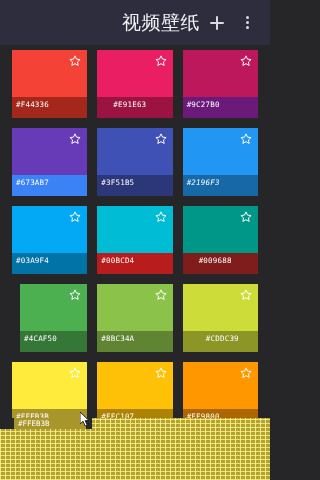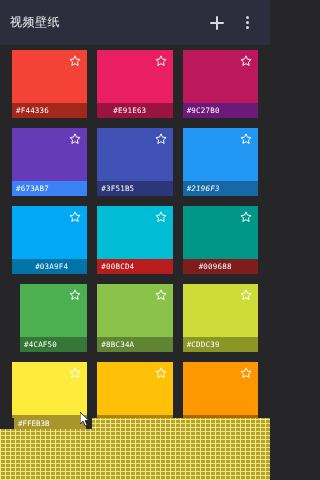--- a/index.html
+++ b/index.html
@@ -19,24 +19,25 @@
   #appbar {
     position: absolute; top: 0; left: 0;
     width: 270px; height: 45px;
     background: #2d2d3d;
     display: flex; align-items: center;
     padding: 0 10px;
     box-sizing: border-box;
   }
   #app-title {
     color: #f2f2f5;
-    font-size: 12px;
+    font-size: 19px;
     letter-spacing: 0.5px;
     flex: 1;
     white-space: nowrap;
+    text-align: right;
   }
   .bar-icon {
     width: 26px; height: 26px;
     display: flex; align-items: center; justify-content: center;
     margin-left: 4px;
   }
   .plus-h, .plus-v {
     position: absolute;
     background: #d9d9e2;
     border-radius: 1px;
@@ -65,21 +66,21 @@
     overflow: hidden;
   }
   .tile-star {
     position: absolute;
     top: 4px; right: 5px;
     width: 14px; height: 14px;
   }
   .tile-label {
     position: absolute;
     left: 0; right: 0; bottom: 0;
-    height: 15px;
+    height: 21px;
     line-height: 15px;
     color: #ffffff;
     font-size: 7.5px;
     font-family: "DejaVu Sans Mono", monospace;
     padding-left: 4px;
     box-sizing: border-box;
     letter-spacing: 0.2px;
   }
 
   
@@ -178,21 +179,21 @@
       <div class="tile" style="background: rgb(33, 150, 243); font-style: italic;">
         <svg class="tile-star" viewBox="0 0 24 24">
           <path d="M12 3.2l2.6 5.6 6.1.7-4.5 4.1 1.2 6-5.4-3-5.4 3 1.2-6L3.3 9.5l6.1-.7z" fill="none" stroke="#FFFFFF" stroke-width="1.7" stroke-linejoin="round"></path>
         </svg>
         <div class="tile-label" style="background: rgb(22, 104, 166);">#2196F3</div>
       </div>
       <div class="tile" style="background: rgb(3, 169, 244);">
         <svg class="tile-star" viewBox="0 0 24 24">
           <path d="M12 3.2l2.6 5.6 6.1.7-4.5 4.1 1.2 6-5.4-3-5.4 3 1.2-6L3.3 9.5l6.1-.7z" fill="none" stroke="#FFFFFF" stroke-width="1.7" stroke-linejoin="round"></path>
         </svg>
-        <div class="tile-label" style="background: rgb(2, 115, 166); text-align: center;">#03A9F4</div>
+        <div class="tile-label" style="background: rgb(2, 115, 166);">#03A9F4</div>
       </div>
       <div class="tile" style="background: rgb(0, 188, 212);">
         <svg class="tile-star" viewBox="0 0 24 24">
           <path d="M12 3.2l2.6 5.6 6.1.7-4.5 4.1 1.2 6-5.4-3-5.4 3 1.2-6L3.3 9.5l6.1-.7z" fill="none" stroke="#FFFFFF" stroke-width="1.7" stroke-linejoin="round"></path>
         </svg>
         <div class="tile-label" style="background: #b91c1c;">#00BCD4</div>
       </div>
       <div class="tile" style="background: rgb(0, 150, 136);">
         <svg class="tile-star" viewBox="0 0 24 24">
           <path d="M12 3.2l2.6 5.6 6.1.7-4.5 4.1 1.2 6-5.4-3-5.4 3 1.2-6L3.3 9.5l6.1-.7z" fill="none" stroke="#FFFFFF" stroke-width="1.7" stroke-linejoin="round"></path>
@@ -208,21 +209,21 @@
       <div class="tile" style="background: rgb(139, 195, 74);">
         <svg class="tile-star" viewBox="0 0 24 24">
           <path d="M12 3.2l2.6 5.6 6.1.7-4.5 4.1 1.2 6-5.4-3-5.4 3 1.2-6L3.3 9.5l6.1-.7z" fill="none" stroke="#FFFFFF" stroke-width="1.7" stroke-linejoin="round"></path>
         </svg>
         <div class="tile-label" style="background: rgb(95, 133, 51);">#8BC34A</div>
       </div>
       <div class="tile" style="background: rgb(205, 220, 57);">
         <svg class="tile-star" viewBox="0 0 24 24">
           <path d="M12 3.2l2.6 5.6 6.1.7-4.5 4.1 1.2 6-5.4-3-5.4 3 1.2-6L3.3 9.5l6.1-.7z" fill="none" stroke="#FFFFFF" stroke-width="1.7" stroke-linejoin="round"></path>
         </svg>
-        <div class="tile-label" style="background: rgb(140, 150, 39);">#CDDC39</div>
+        <div class="tile-label" style="background: rgb(140, 150, 39); text-align: center;">#CDDC39</div>
       </div>
       <div class="tile" style="background: rgb(255, 235, 59);">
         <svg class="tile-star" viewBox="0 0 24 24">
           <path d="M12 3.2l2.6 5.6 6.1.7-4.5 4.1 1.2 6-5.4-3-5.4 3 1.2-6L3.3 9.5l6.1-.7z" fill="none" stroke="#FFFFFF" stroke-width="1.7" stroke-linejoin="round"></path>
         </svg>
         <div class="tile-label" style="background: rgb(168, 150, 42);">#FFEB3B</div>
       </div>
       <div class="tile" style="background: rgb(255, 193, 7);">
         <svg class="tile-star" viewBox="0 0 24 24">
           <path d="M12 3.2l2.6 5.6 6.1.7-4.5 4.1 1.2 6-5.4-3-5.4 3 1.2-6L3.3 9.5l6.1-.7z" fill="none" stroke="#FFFFFF" stroke-width="1.7" stroke-linejoin="round"></path>

